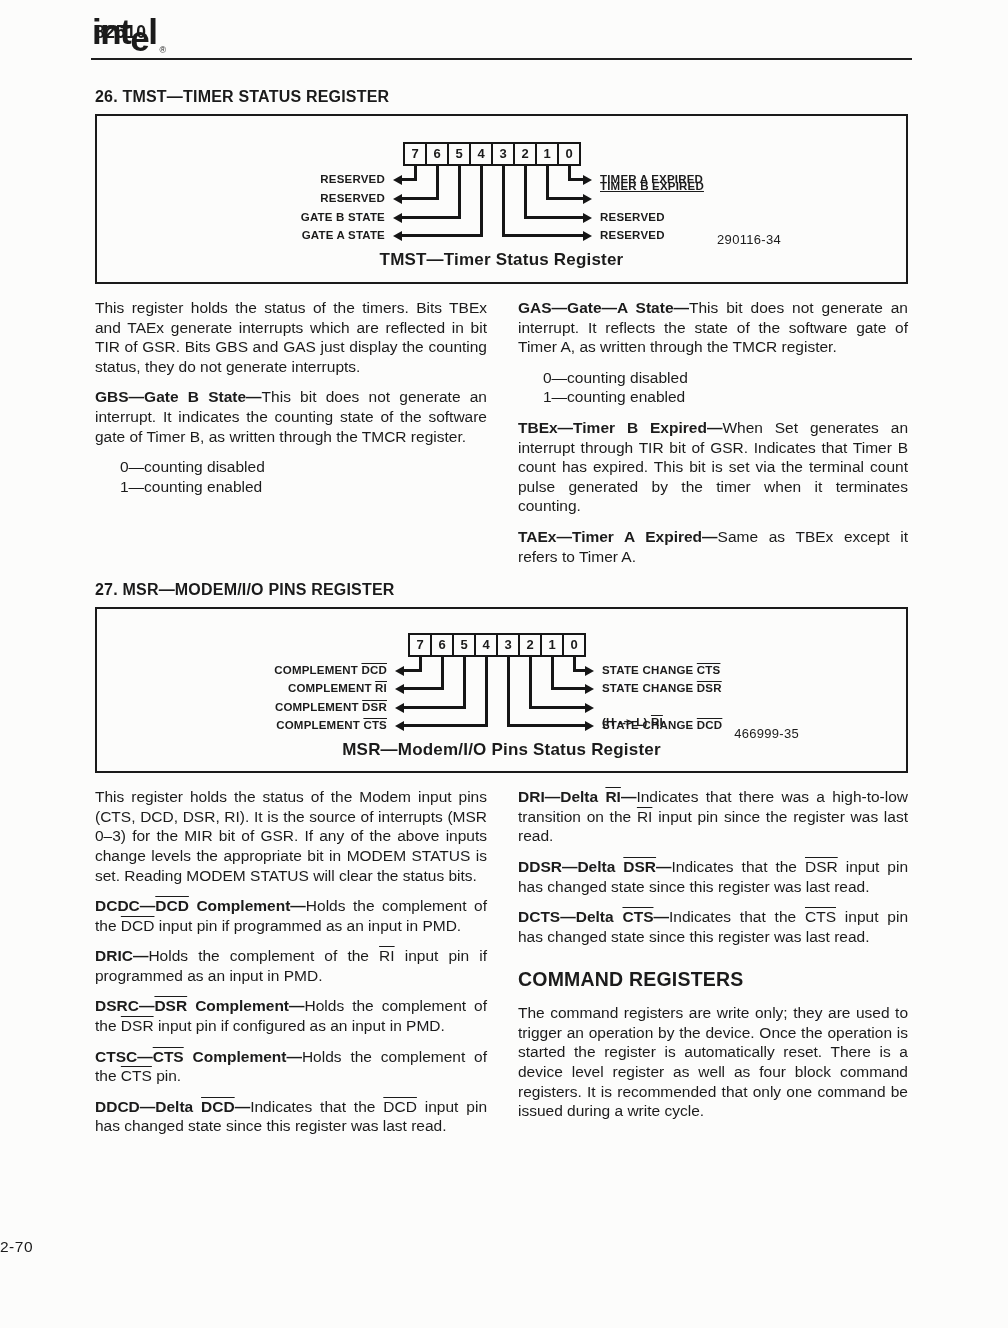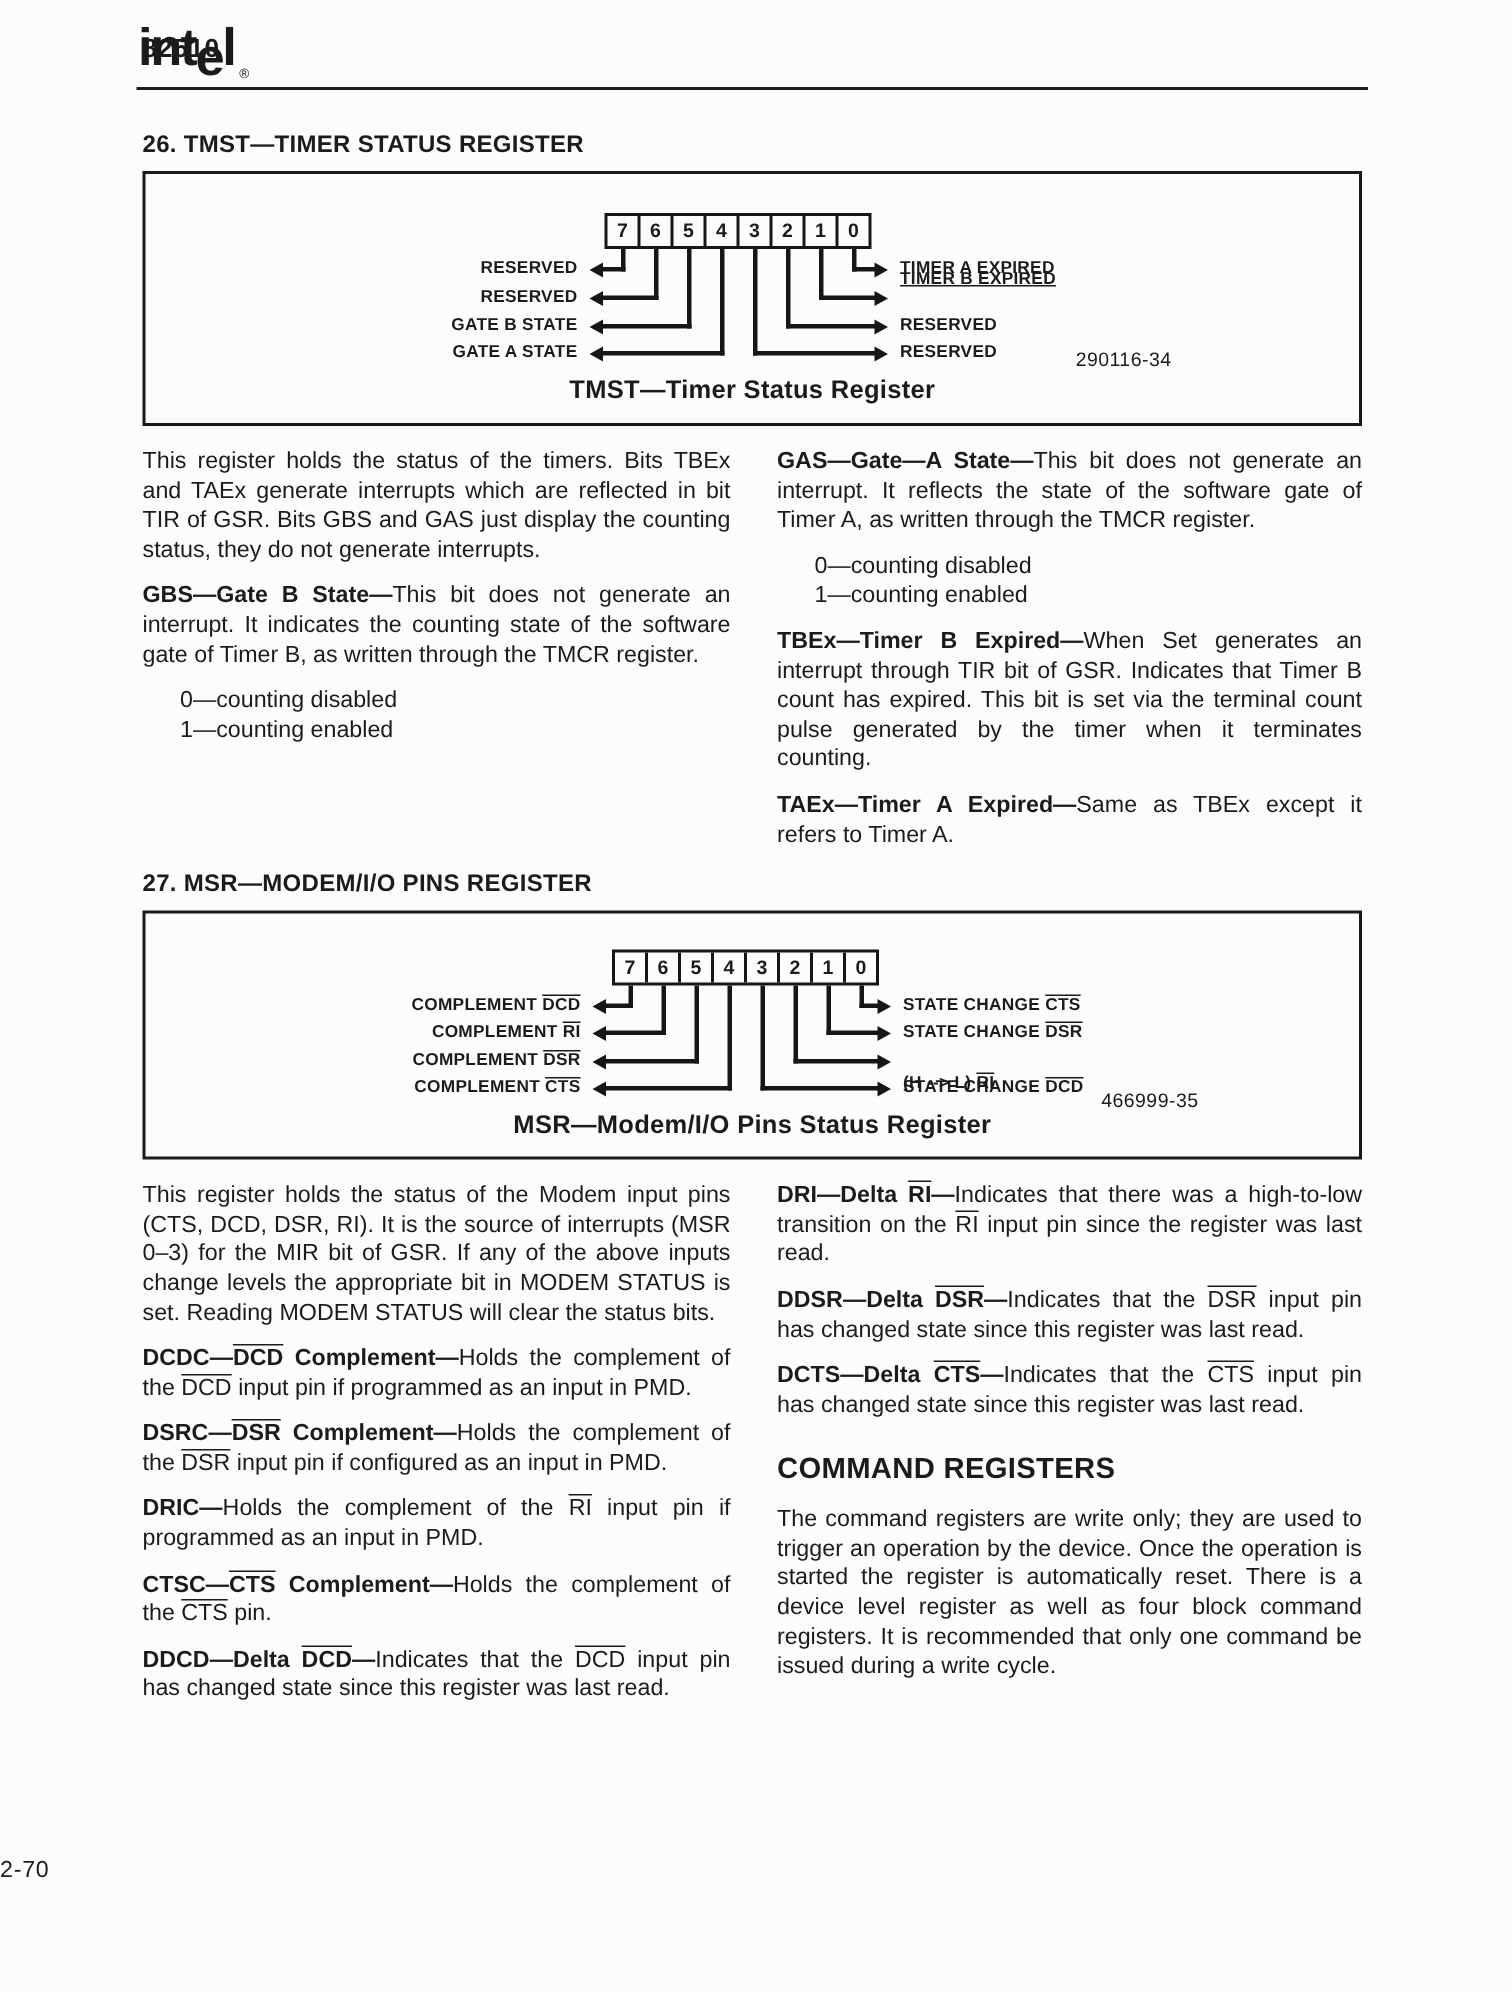--- a/index.html
+++ b/index.html
@@ -163,22 +163,22 @@
       <div class="arrow right" style="left: 488px; top: 111.5px;"></div>
       <div class="dlabel" style="left: 505px; top: 110px;">STATE CHANGE <span class="ov">DCD</span></div>
       <div class="dcaption" style="top: 131px;">MSR—Modem/I/O Pins Status Register</div>
       <div class="dref" style="right: 107px; top: 117px;">466999-35</div>
     </div>
 
   <div class="cols">
     <div class="col" id="c27L">
         <p class="body-p">This register holds the status of the Modem input pins (CTS, DCD, DSR, RI). It is the source of interrupts (MSR 0–3) for the MIR bit of GSR. If any of the above inputs change levels the appropriate bit in MODEM STATUS is set. Reading MODEM STATUS will clear the status bits.</p>
         <p class="body-p"><b class="lead">DCDC—<span class="ov">DCD</span> Complement—</b>Holds the complement of the <span class="ov">DCD</span> input pin if programmed as an input in PMD.</p>
+        <p class="body-p"><b class="lead">DRIC—</b>Holds the complement of the <span class="ov">RI</span> input pin if programmed as an input in PMD.</p>
         <p class="body-p"><b class="lead">DSRC—<span class="ov">DSR</span> Complement—</b>Holds the complement of the <span class="ov">DSR</span> input pin if configured as an input in PMD.</p>
-        <p class="body-p"><b class="lead">DRIC—</b>Holds the complement of the <span class="ov">RI</span> input pin if programmed as an input in PMD.</p>
         <p class="body-p"><b class="lead">CTSC—<span class="ov">CTS</span> Complement—</b>Holds the complement of the <span class="ov">CTS</span> pin.</p>
         <p class="body-p"><b class="lead">DDCD—Delta <span class="ov">DCD</span>—</b>Indicates that the <span class="ov">DCD</span> input pin has changed state since this register was last read.</p>
       </div>
     <div class="col" id="c27R">
         <p class="body-p"><b class="lead">DRI—Delta <span class="ov">RI</span>—</b>Indicates that there was a high-to-low transition on the <span class="ov">RI</span> input pin since the register was last read.</p>
         <p class="body-p"><b class="lead">DDSR—Delta <span class="ov">DSR</span>—</b>Indicates that the <span class="ov">DSR</span> input pin has changed state since this register was last read.</p>
         <p class="body-p"><b class="lead">DCTS—Delta <span class="ov">CTS</span>—</b>Indicates that the <span class="ov">CTS</span> input pin has changed state since this register was last read.</p>
         <h2 class="cmd-h">COMMAND REGISTERS</h2>
         <p class="body-p">The command registers are write only; they are used to trigger an operation by the device. Once the operation is started the register is automatically reset. There is a device level register as well as four block command registers. It is recommended that only one command be issued during a write cycle.</p>
       </div>

